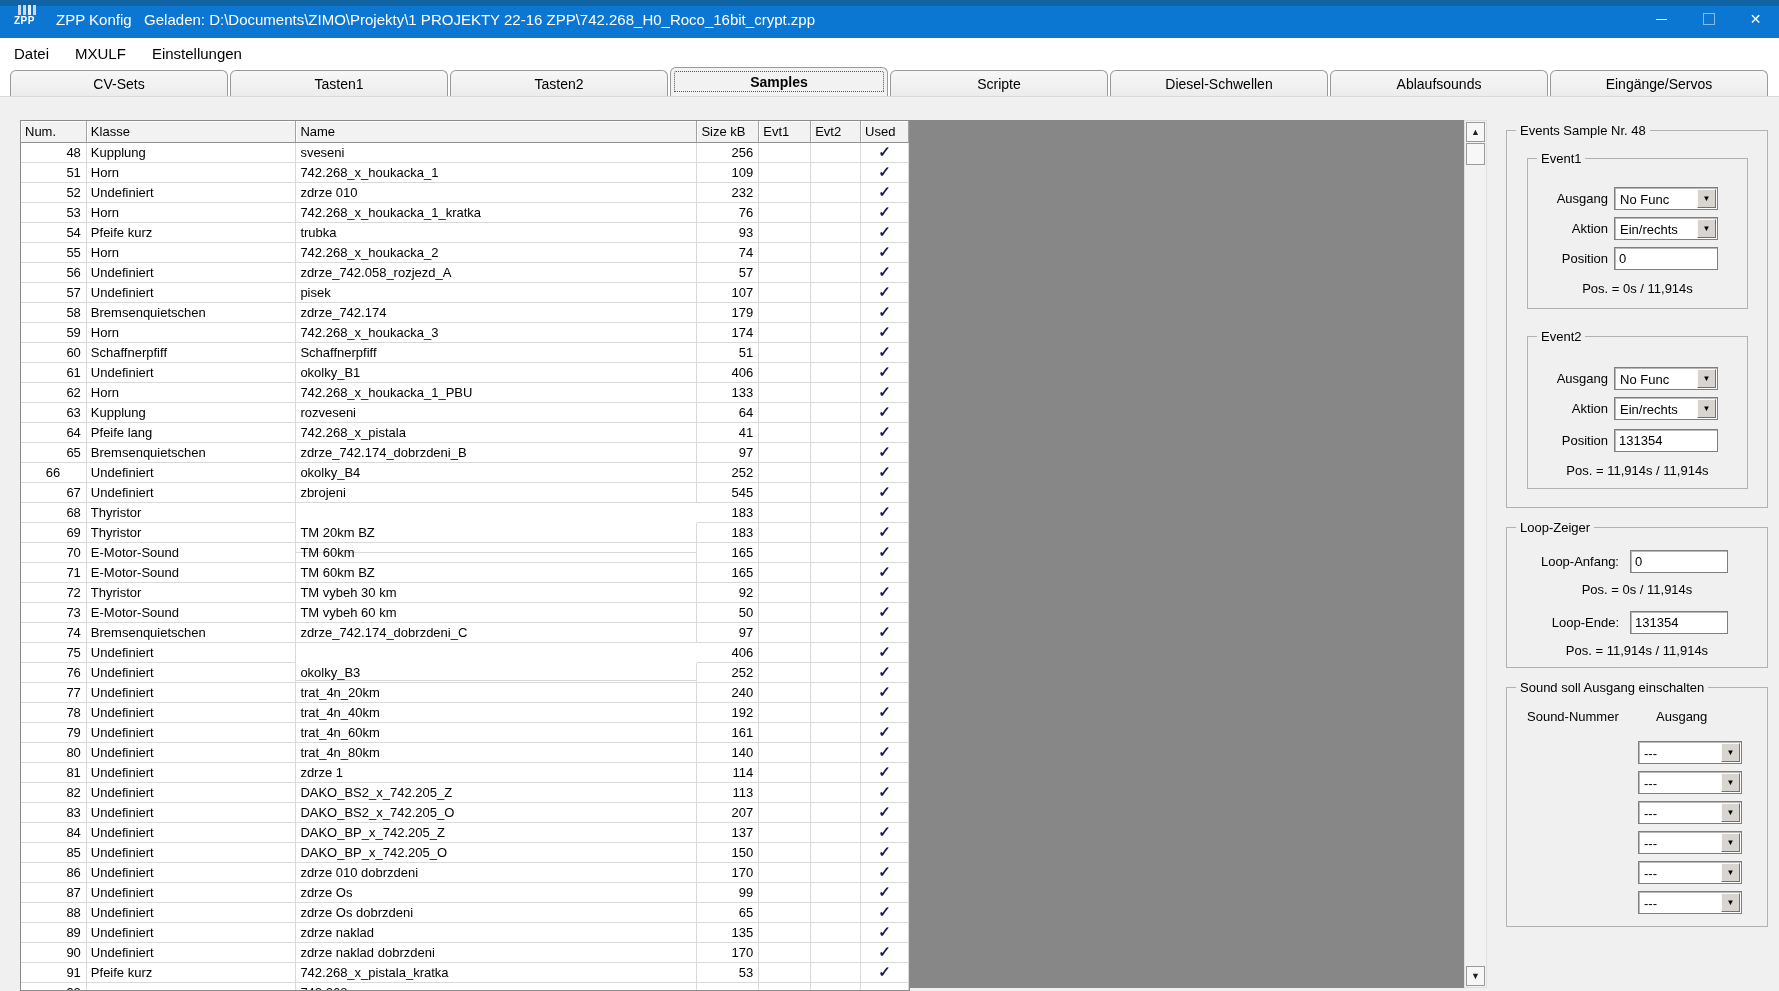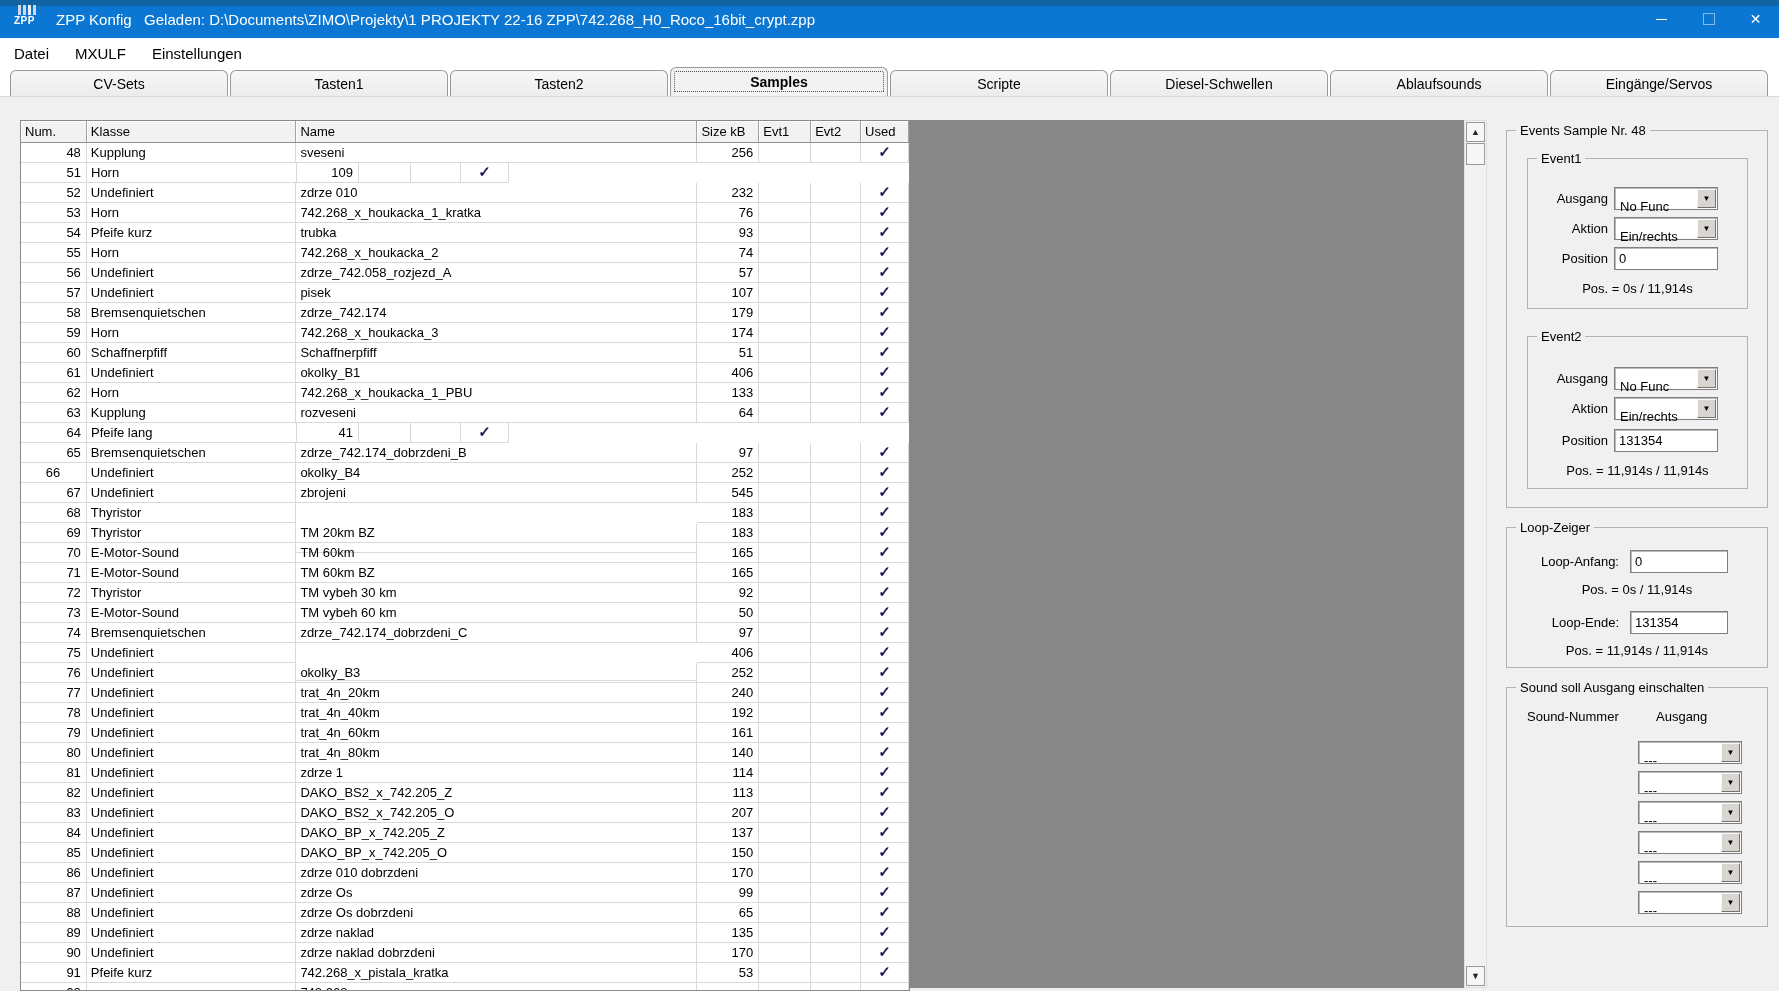--- a/index.html
+++ b/index.html
@@ -60,21 +60,21 @@
     border:1px solid #9a9a9a; box-sizing:border-box; }
   
   .groupbox { position:absolute; border:1px solid #b2b2b2; box-sizing:border-box; }
   .gb-label { position:absolute; top:-8px; left:9px; background:#f0f0f0; padding:0 4px; font-size:13px; white-space:nowrap; }
   .ev-row { position:absolute; left:0; width:100%; height:23px; }
   .ev-label { position:absolute; left:0; width:80px; text-align:right; top:4px; font-size:13px; }
   .ev-ctrl { position:absolute; left:86px; top:0; }
   .pos-text { position:absolute; left:0; width:100%; text-align:center; font-size:13px; }
   .combo { position:relative; width:104px; height:23px; background:#fff;
     border:1px solid #7f7f7f; box-shadow:inset 1px 1px 0 #b9b9b9, inset -1px -1px 0 #fdfdfd; box-sizing:border-box; }
-  .combo-val { position:absolute; left:5px; top:11px; font-size:13px; white-space:nowrap; }
+  .combo-val { position:absolute; left:5px; top:4px; font-size:13px; white-space:nowrap; }
   .combo-btn { position:absolute; right:1px; top:1px; width:19px; height:19px; background:#d8d4cf;
     border:1px solid; border-color:#fbfaf8 #77716a #77716a #fbfaf8; box-sizing:border-box;
     font-size:8px; text-align:center; line-height:17px; color:#000; }
   .textbox { height:23px; background:#fff; border:1px solid #7f7f7f;
     box-shadow:inset 1px 1px 0 #b9b9b9; box-sizing:border-box; font-size:13px; padding:0 4px;
     font-family:"Liberation Sans", sans-serif; }
   .loop-label { position:absolute; left:0; width:112px; text-align:right; top:4px; font-size:13px; }
   .sound-col { position:absolute; font-size:13px; }
   .combo-list .combo { margin-bottom:7px; }
 </style>
@@ -134,20 +134,21 @@
         <div class="td txt" style="width: 210px;">Kupplung</div>
         <div class="td txt" style="width: 402px;">sveseni</div>
         <div class="td num" style="width: 62px;">256</div>
         <div class="td txt" style="width: 52px;"></div>
         <div class="td txt" style="width: 50px;"></div>
         <div class="td used" style="width: 48px;"><span class="check">✓</span></div>
       </div>
       <div class="tr">
         <div class="td num" style="width: 66px;">51</div>
         <div class="td txt" style="width: 210px;">Horn</div>
+        <div class="td txt" style="width: 402px;">742.268_x_houkacka_1</div>
         <div class="td num" style="width: 62px;">109</div>
         <div class="td txt" style="width: 52px;"></div>
         <div class="td txt" style="width: 50px;"></div>
         <div class="td used" style="width: 48px;"><span class="check">✓</span></div>
       </div>
       <div class="tr">
         <div class="td num" style="width: 66px;">52</div>
         <div class="td txt" style="width: 210px;">Undefiniert</div>
         <div class="td txt" style="width: 402px;">zdrze 010</div>
         <div class="td num" style="width: 62px;">232</div>
@@ -250,20 +251,21 @@
         <div class="td txt" style="width: 210px;">Kupplung</div>
         <div class="td txt" style="width: 402px;">rozveseni</div>
         <div class="td num" style="width: 62px;">64</div>
         <div class="td txt" style="width: 52px;"></div>
         <div class="td txt" style="width: 50px;"></div>
         <div class="td used" style="width: 48px;"><span class="check">✓</span></div>
       </div>
       <div class="tr">
         <div class="td num" style="width: 66px;">64</div>
         <div class="td txt" style="width: 210px;">Pfeife lang</div>
+        <div class="td txt" style="width: 402px;">742.268_x_pistala</div>
         <div class="td num" style="width: 62px;">41</div>
         <div class="td txt" style="width: 52px;"></div>
         <div class="td txt" style="width: 50px;"></div>
         <div class="td used" style="width: 48px;"><span class="check">✓</span></div>
       </div>
       <div class="tr">
         <div class="td num" style="width: 66px;">65</div>
         <div class="td txt" style="width: 210px;">Bremsenquietschen</div>
         <div class="td txt" style="width: 402px;">zdrze_742.174_dobrzdeni_B</div>
         <div class="td num" style="width: 62px;">97</div>

